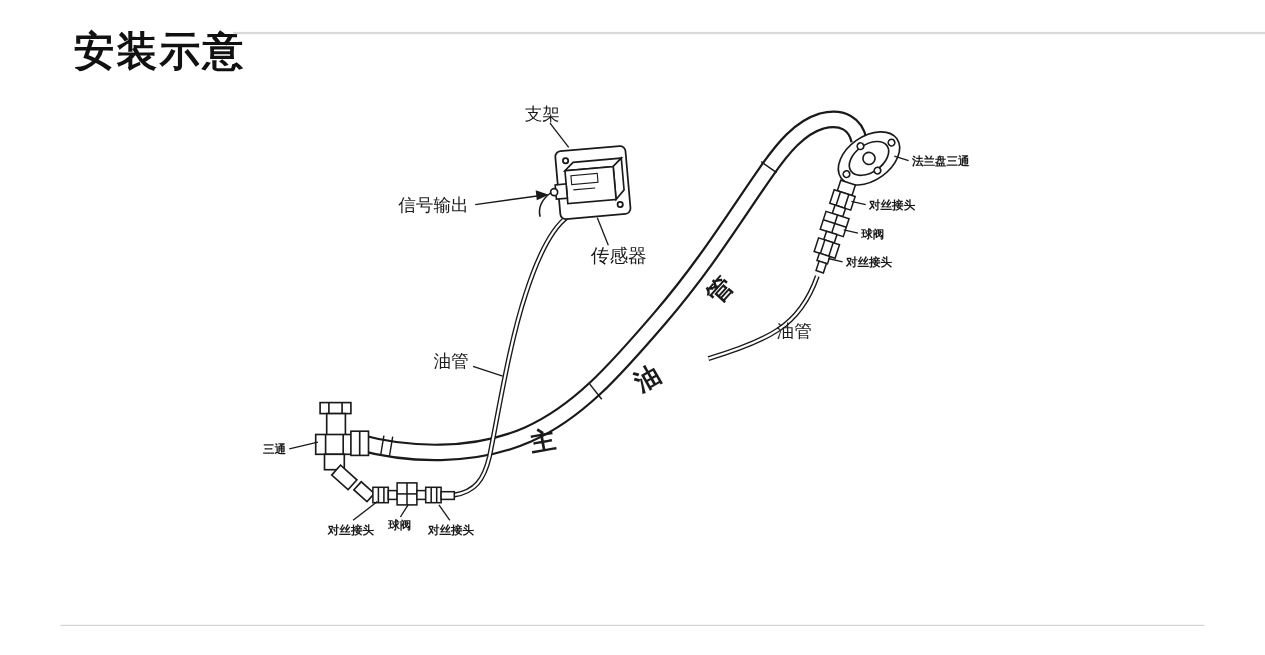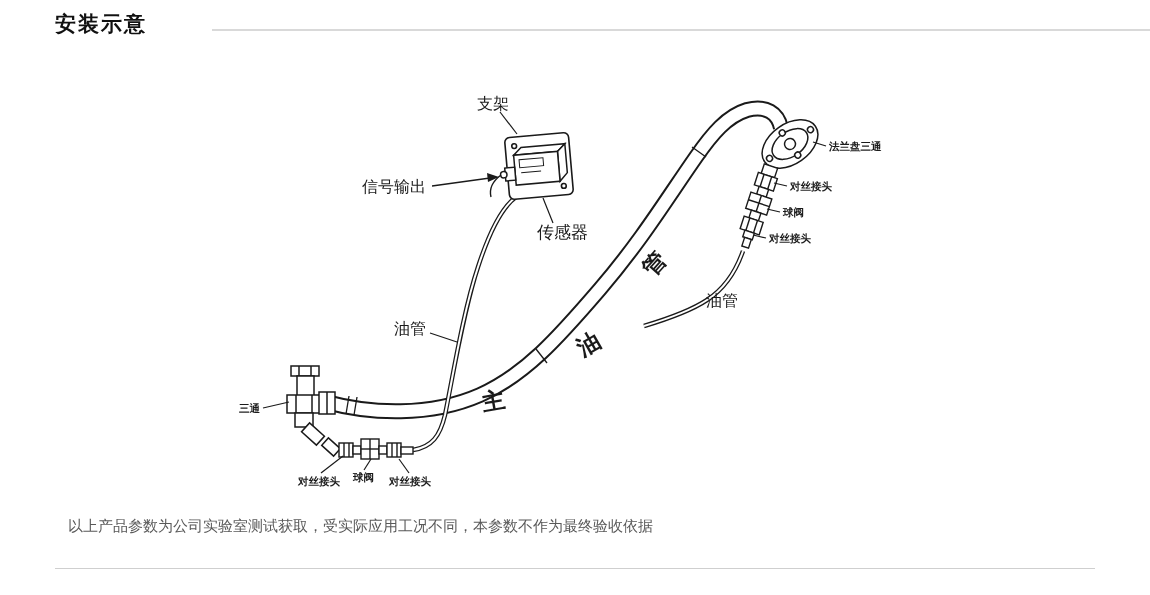--- a/index.html
+++ b/index.html
@@ -1,18 +1,18 @@
 <!DOCTYPE html>
 <html><head>
 <meta charset="utf-8">
 <style>
   html,body{margin:0;padding:0;background:#fff;}
   .page{position:relative;width:1150px;height:595px;background:#ffffff;overflow:hidden;
         font-family:"Liberation Sans",sans-serif;color:#1a1a1a;}
-  .page-title{position:absolute;left:55px;top:10px;margin:0;font-size:21px;font-weight:800;
+  .page-title{position:absolute;left:55px;top:10px;margin:12px;font-size:37px;font-weight:800;
         letter-spacing:2px;color:#111;text-align:center;}
   .title-rule{position:absolute;left:212px;top:29px;width:938px;height:2px;background:#d9d9d9;}
   .diagram-svg{position:absolute;left:0;top:0;}
   .disclaimer{position:absolute;left:68px;top:517px;margin:0;font-size:15px;color:#595959;}
   .bottom-rule{position:absolute;left:55px;top:568px;width:1040px;height:1px;background:#cfcfcf;}
   svg text{font-family:"Liberation Sans",sans-serif;fill:#1a1a1a;}
   .lbl{font-size:16px;}
   .lbl-lg{font-size:17px;}
   .lbl-sm{font-size:10.5px;font-weight:bold;}
   .pipe-char{font-size:23px;font-weight:bold;}
@@ -155,16 +155,15 @@
     <text class="lbl-sm" x="783" y="216">球阀</text>
     <text class="lbl-sm" x="769" y="242">对丝接头</text>
     <text class="lbl" x="706" y="306">油管</text>
     <text class="lbl" x="394" y="334">油管</text>
     <text class="lbl-sm" x="239" y="412">三通</text>
     <text class="lbl-sm" x="298" y="485">对丝接头</text>
     <text class="lbl-sm" x="353" y="481">球阀</text>
     <text class="lbl-sm" x="389" y="485">对丝接头</text>
   </svg>
 
-  <p class="disclaimer">以上产品参数为公司实验室测试获取，受实际应用工况不同，本参数不作为最终验收依据</p>
   <div class="bottom-rule"></div>
 
 </div>
 
 </body></html>

